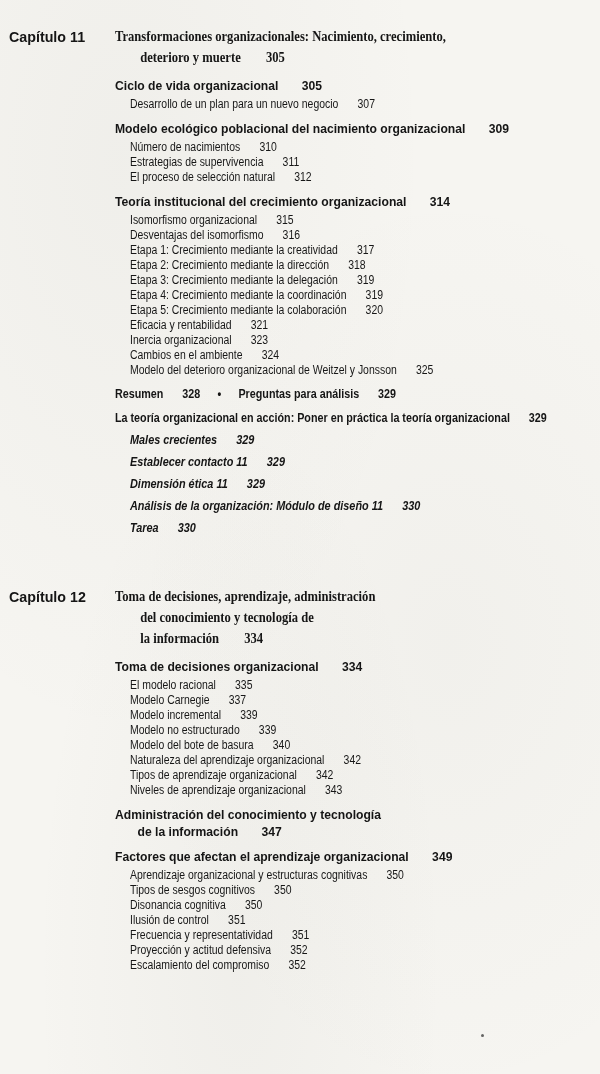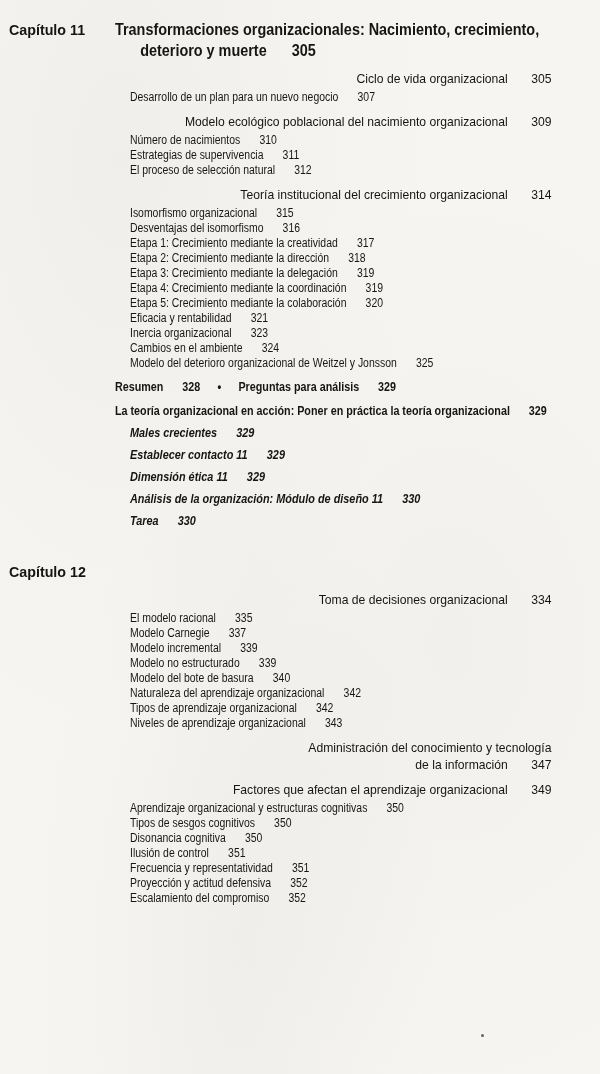--- a/index.html
+++ b/index.html
@@ -7,40 +7,39 @@
     width: 600px; height: 1074px; overflow: hidden;
     background-color: #f6f5f1;
     background-image:
       radial-gradient(ellipse at 20% 15%, rgba(120,120,110,0.05), transparent 45%),
       radial-gradient(ellipse at 75% 60%, rgba(120,120,110,0.04), transparent 50%),
       radial-gradient(ellipse at 40% 90%, rgba(120,120,110,0.05), transparent 40%);
     font-family: "Liberation Sans", sans-serif;
     color: #151515;
     position: relative;
   }
-  #toc-root { padding: 19px 0 0 9px; }
+  #toc-root { padding: 26px 0 0 9px; }
 
-  .chapter + .chapter { margin-top: 32px; }
+  .chapter + .chapter { margin-top: 50px; }
 
   .chapter-head { display: flex; }
   .chapter-label {
     flex: 0 0 106px;
     font-size: 15.5px; font-weight: bold; line-height: 21px;
     white-space: nowrap; transform: scaleX(0.92); transform-origin: 0 0;
   }
-  .chapter-title { font-size: 16px; font-weight: bold; line-height: 21px; }
+  .chapter-title { font-size: 14px; font-weight: bold; line-height: 21px; font-family: Liberation Serif, serif; }
   .title-line { white-space: nowrap; transform: scaleX(0.9); transform-origin: 0 0; }
   .title-line.cont { padding-left: 28px; }
 
   .entries { margin-top: 9px; }
 
   .e-heading {
-    font-size: 13.5px; font-weight: normal; line-height: 17px;
+    font-size: 13.5px; font-weight: bold; line-height: 17px;
     margin: 8px 0 3px 106px;
-    text-align: right;
   }
   .e-heading .hline { white-space: nowrap; transform: scaleX(0.9); transform-origin: 0 0; }
   .e-heading .hline.cont { padding-left: 25px; }
 
   .e-sub {
     font-size: 12px; line-height: 15px; margin-left: 121px;
     white-space: nowrap; transform: scaleX(0.87); transform-origin: 0 0;
     color: #171717;
   }
 
@@ -110,20 +109,25 @@
         <div class="e-italic"><span class="txt">Males crecientes</span><span class="pg">329</span></div>
         <div class="e-italic"><span class="txt">Establecer contacto 11</span><span class="pg">329</span></div>
         <div class="e-italic"><span class="txt">Dimensión ética 11</span><span class="pg">329</span></div>
         <div class="e-italic"><span class="txt">Análisis de la organización: Módulo de diseño 11</span><span class="pg">330</span></div>
         <div class="e-italic"><span class="txt">Tarea</span><span class="pg">330</span></div>
       </div>
     </section>
     <section class="chapter">
       <div class="chapter-head">
         <span class="chapter-label">Capítulo 12</span>
+        <div class="chapter-title">
+          <div class="title-line"><span class="txt">Toma de decisiones, aprendizaje, administración</span></div>
+          <div class="title-line cont"><span class="txt">del conocimiento y tecnología de</span></div>
+          <div class="title-line cont"><span class="txt">la información</span><span class="pg">334</span></div>
+        </div>
       </div>
       <div class="entries">
         <div class="e-heading">
           <div class="hline"><span class="txt">Toma de decisiones organizacional</span><span class="pg">334</span></div>
         </div>
         <div class="e-sub"><span class="txt">El modelo racional</span><span class="pg">335</span></div>
         <div class="e-sub"><span class="txt">Modelo Carnegie</span><span class="pg">337</span></div>
         <div class="e-sub"><span class="txt">Modelo incremental</span><span class="pg">339</span></div>
         <div class="e-sub"><span class="txt">Modelo no estructurado</span><span class="pg">339</span></div>
         <div class="e-sub"><span class="txt">Modelo del bote de basura</span><span class="pg">340</span></div>

